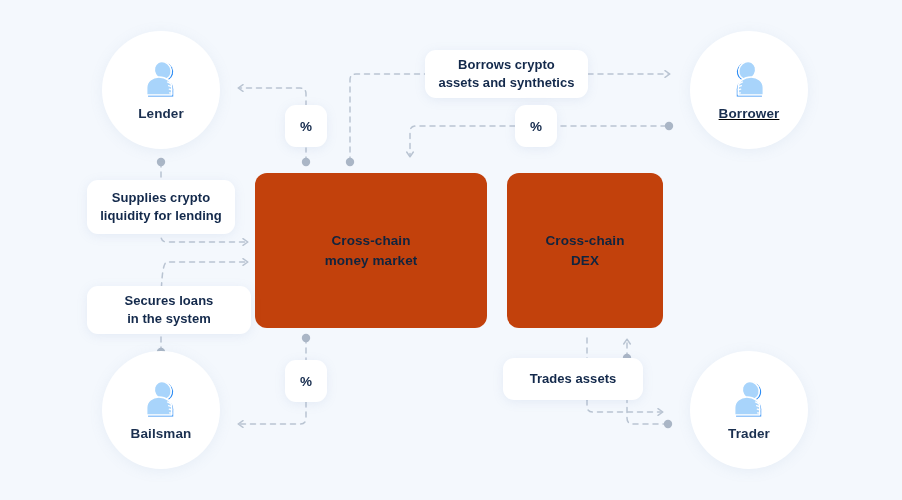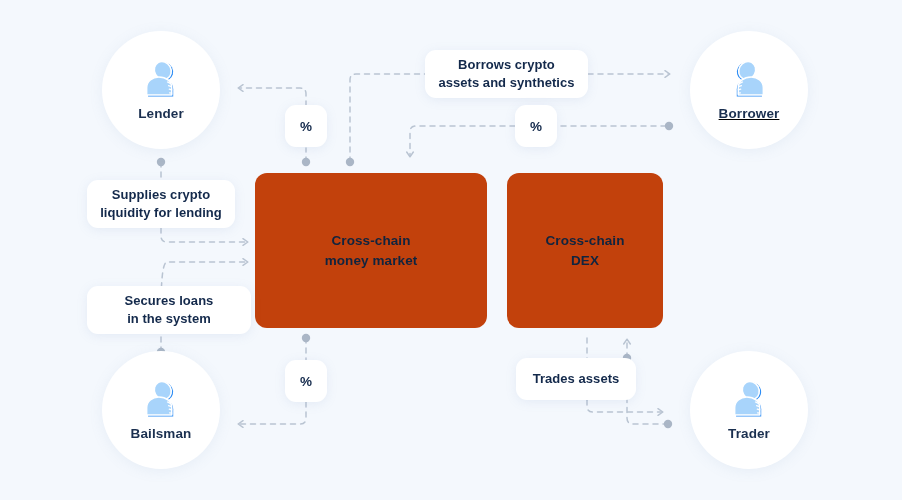--- a/index.html
+++ b/index.html
@@ -227,36 +227,36 @@
   <div class="corebox" style="left:255px; top:173px; width:232px; height:155px;">
     <span class="corelabel">Cross-chain
 money market</span>
   </div>
 
   <div class="corebox" style="left:507px; top:173px; width:156px; height:155px;">
     <span class="corelabel">Cross-chain
 DEX</span>
   </div>
 
-  <div class="pill" style="left:87px; top:180px; width:148px; height:48px;">
+  <div class="pill" style="left:87px; top:180px; width:148px; height:54px;">
     <span class="pilltext">Supplies crypto
 liquidity for lending</span>
   </div>
 
   <div class="pill" style="left:87px; top:286px; width:164px; height:48px;">
     <span class="pilltext">Secures loans
 in the system</span>
   </div>
 
   <div class="pill" style="left:425px; top:50px; width:163px; height:48px;">
     <span class="pilltext">Borrows crypto
 assets and synthetics</span>
   </div>
 
-  <div class="pill" style="left:516px; top:358px; width:120px; height:42px;justify-content:center;">
+  <div class="pill" style="left:503px; top:358px; width:140px; height:42px;justify-content:center;">
     <span class="pilltext">Trades assets</span>
   </div>
 
   <div class="pct" style="left:285px; top:105px;">
     <span class="pcttext">%</span>
   </div>
 
   <div class="pct" style="left:515px; top:105px;">
     <span class="pcttext">%</span>
   </div>

